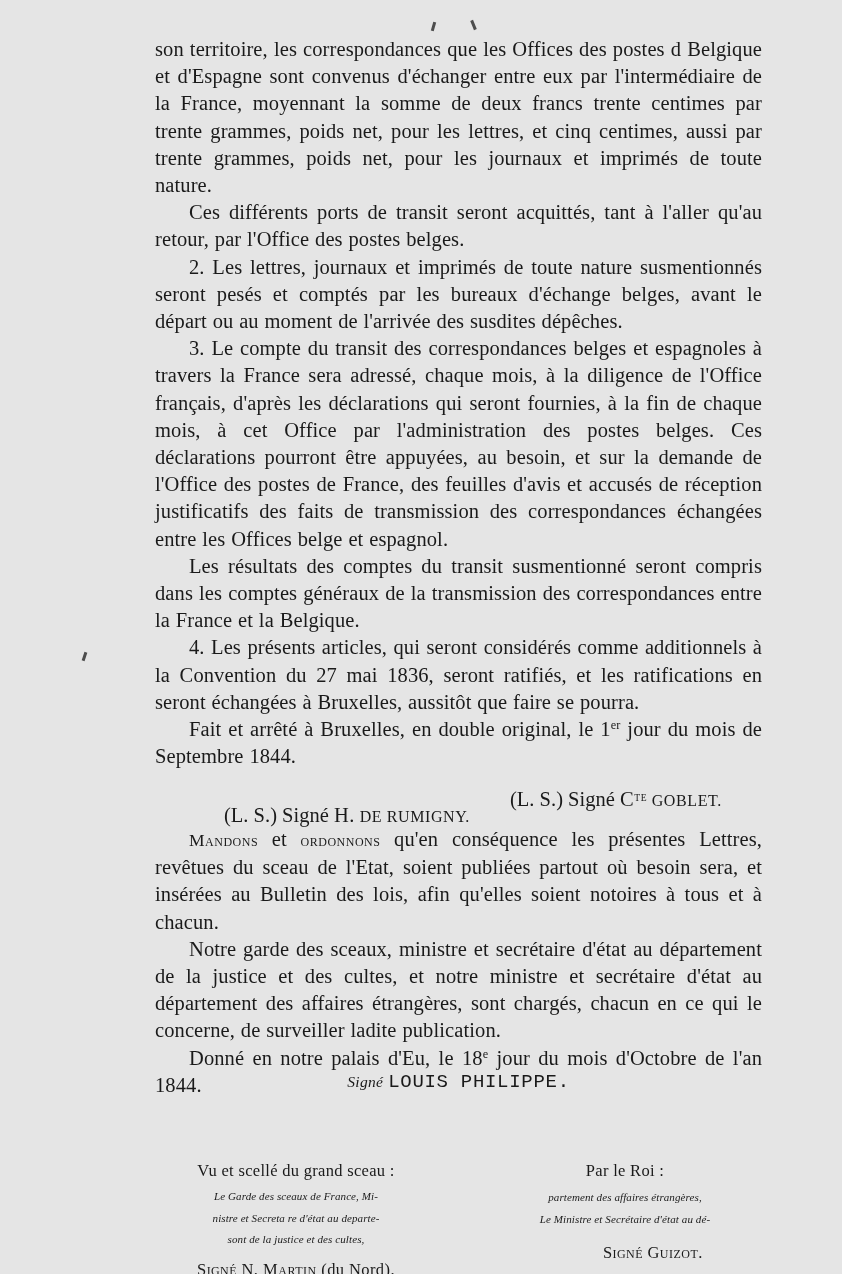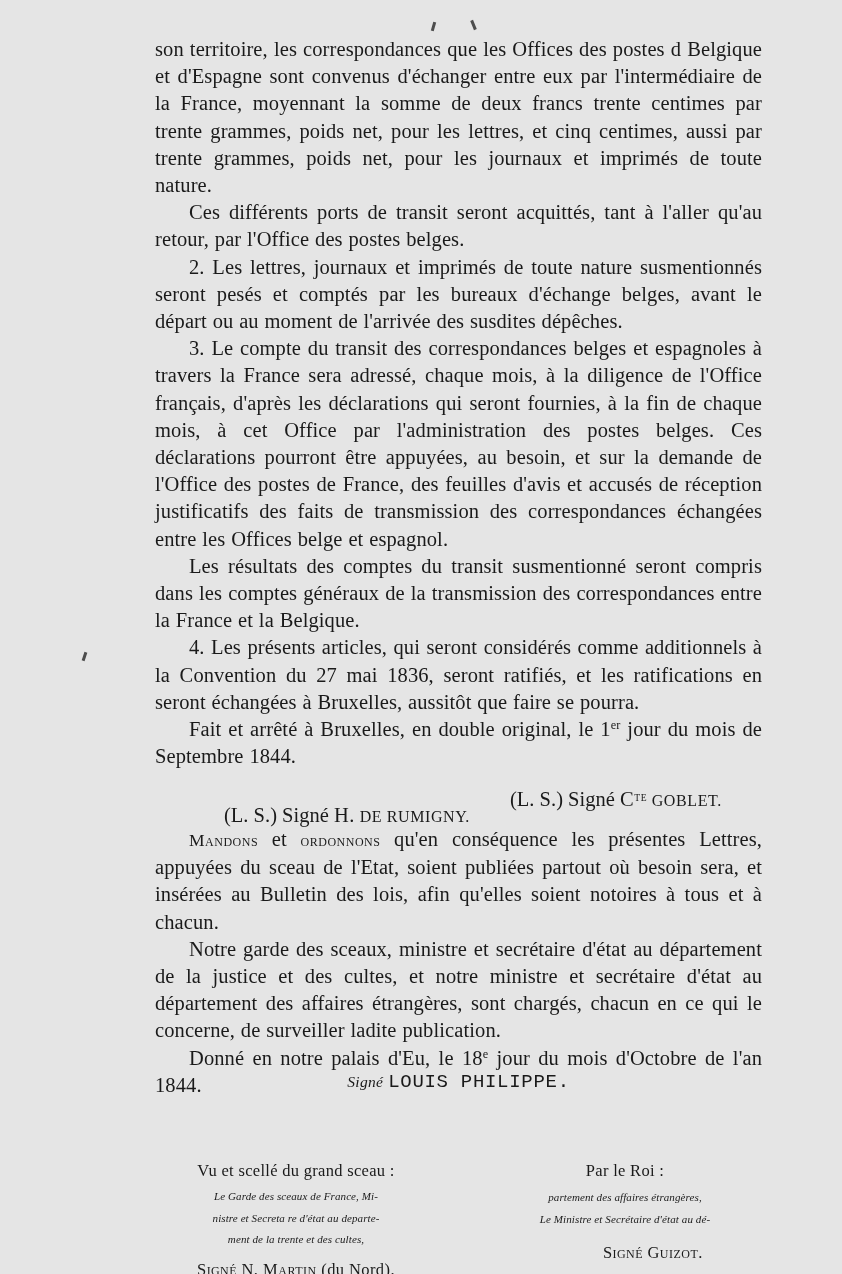--- a/index.html
+++ b/index.html
@@ -216,40 +216,40 @@
         <span>de Rumigny.</span></span>
     </div>
     <div class="col-right"><span>(L. S.) Signé</span>
       <span class="sig-name"><span class="initial">C</span><sup>te</sup>
         <span>Goblet.</span></span>
     </div>
   </div>
 
   <div class="text-block" style="top: 826px;">
 
-    <p class="para indent"><span class="smallcaps caps">Mandons</span><span> et </span><span class="smallcaps caps">ordonnons</span><span> qu'en conséquence les présentes Lettres, appuyées du sceau de l'Etat, soient publiées partout où besoin sera, et insérées au Bulletin des lois, afin qu'elles soient notoires à tous et à chacun.</span></p>
+    <p class="para indent"><span class="smallcaps caps">Mandons</span><span> et </span><span class="smallcaps caps">ordonnons</span><span> qu'en conséquence les présentes Lettres, revêtues du sceau de l'Etat, soient publiées partout où besoin sera, et insérées au Bulletin des lois, afin qu'elles soient notoires à tous et à chacun.</span></p>
 
     <p class="para indent">Notre garde des sceaux, ministre et secrétaire d'état au département de la justice et des cultes, et notre ministre et secrétaire d'état au département des affaires étrangères, sont chargés, chacun en ce qui le concerne, de surveiller ladite publication.</p>
 
     <p class="para indent"><span>Donné en notre palais d'Eu, le 18</span><sup>e</sup><span> jour du mois d'Octobre de l'an 1844.</span></p>
 
   </div>
 
   <div class="royal-sig"><span class="signe">Signé</span>
     <span class="king">LOUIS PHILIPPE.</span>
   </div>
 
   <div class="footer">
 
     <div class="footer-col left">
       <div class="foot-head">Vu et scellé du grand sceau :</div>
       <div class="foot-body">
         <div>Le Garde des sceaux de France, Mi-</div>
         <div>nistre et Secreta re d'état au departe-</div>
-        <div>ment de la trente et des cultes,</div>
+        <div>sont de la justice et des cultes,</div>
       </div>
       <div class="foot-sig"><span class="sgn">Signé</span>
         <span class="nm">N. Martin</span>
         <span>(du Nord).</span>
       </div>
     </div>
 
     <div class="footer-col right foot-col-right">
       <div class="foot-head">Par le Roi :</div>
       <div class="foot-body">

